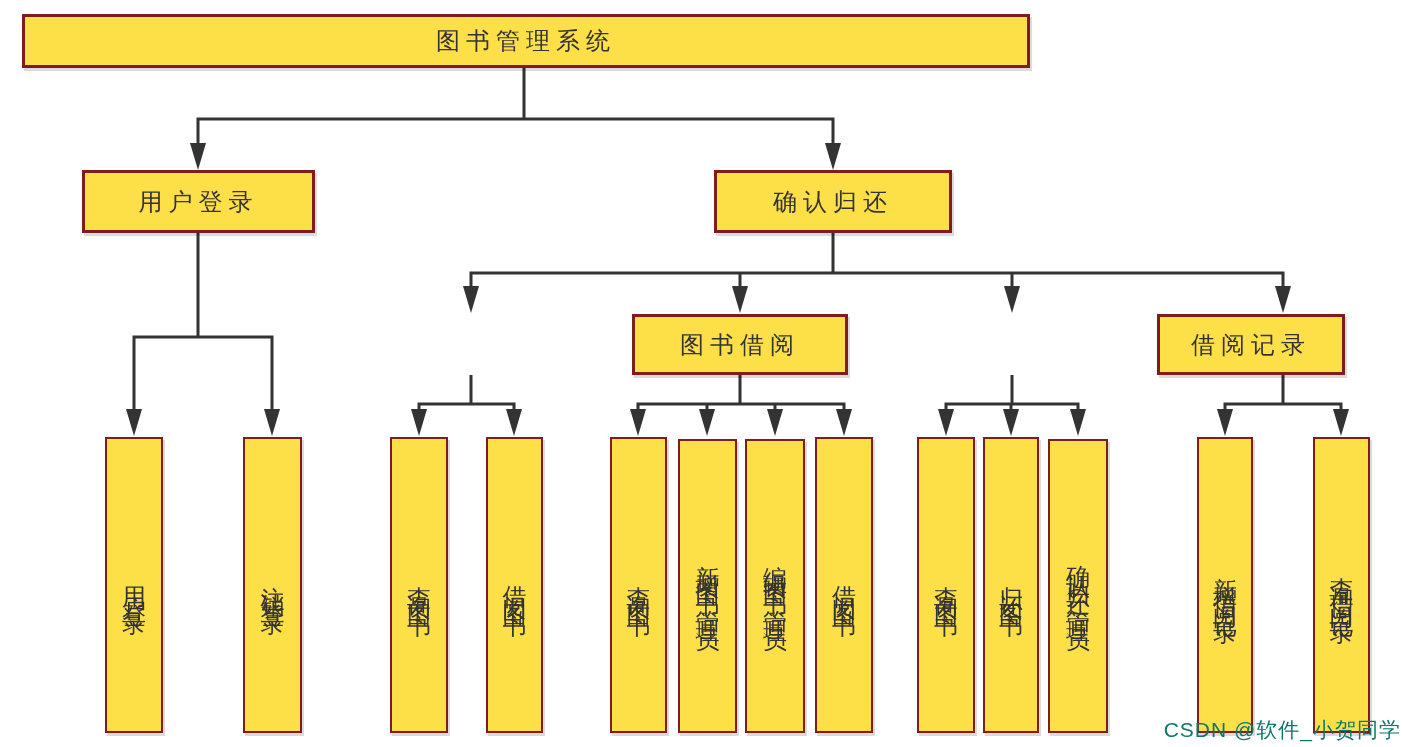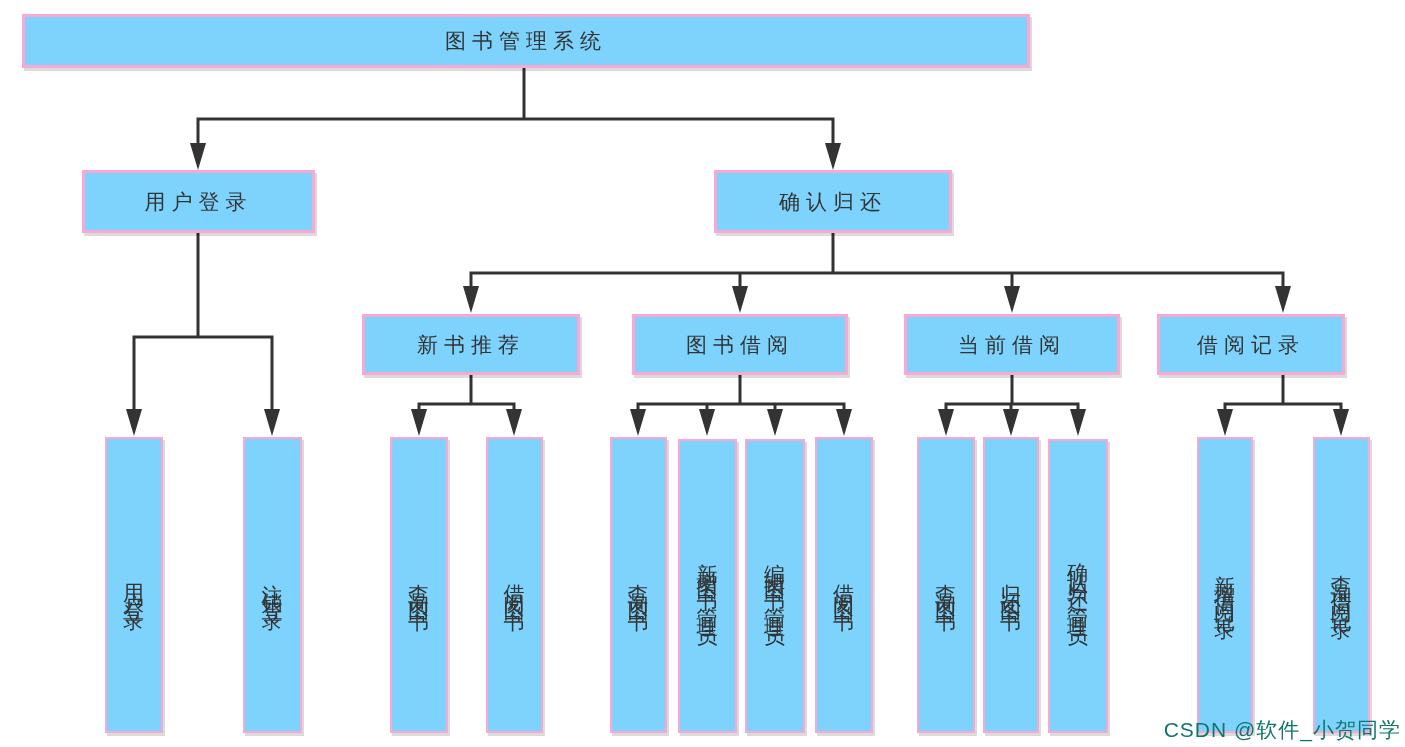--- a/index.html
+++ b/index.html
@@ -2,23 +2,23 @@
 <html><head>
 <meta charset="utf-8">
 <style>
   html,body{margin:0;padding:0;background:#ffffff;}
   .canvas{
     position:relative;width:1405px;height:747px;background:#ffffff;
     font-family:"Liberation Sans","DejaVu Sans",sans-serif;color:#333333;overflow:hidden;
   }
   svg.connectors{position:absolute;left:0;top:0;z-index:1;}
   .box{
-    position:absolute;z-index:2;background:#7dd3fc;border:3px solid #f9a8d4;
+    position:absolute;z-index:2;background:#fde047;border:3px solid #7f1d1d;
     box-sizing:border-box;display:flex;align-items:center;justify-content:center;
-    font-size:21px;letter-spacing:6px;white-space:nowrap;
+    font-size:24px;letter-spacing:6px;white-space:nowrap;
     box-shadow:2px 3px 0 rgba(0,0,0,0.14);
   }
   .leaf{
     writing-mode:vertical-rl;text-orientation:mixed;
     border-width:2.5px;letter-spacing:9px;white-space:normal;
     line-height:1;padding:6px 0;
   }
   .watermark{
     position:absolute;right:4px;bottom:3px;z-index:6;
     font-size:21px;color:#0f766e;letter-spacing:1px;
@@ -73,23 +73,21 @@
     <polygon fill="#333333" points="1070,409 1086,409 1078,436"></polygon>
     <polygon fill="#333333" points="1217,409 1233,409 1225,436"></polygon>
     <polygon fill="#333333" points="1333,409 1349,409 1341,436"></polygon>
   </svg>
 
   <div class="box" style="left:22px;top:14px;width:1008px;height:54px">图书管理系统</div>
 
   <div class="box" style="left:82px;top:170px;width:233px;height:63px">用户登录</div>
   <div class="box" style="left:714px;top:170px;width:238px;height:63px">确认归还</div>
 
-  <div class="box" style="left:362px;top:314px;width:218px;height:61px">新书推荐</div>
   <div class="box" style="left:632px;top:314px;width:216px;height:61px">图书借阅</div>
-  <div class="box" style="left:904px;top:314px;width:216px;height:61px">当前借阅</div>
   <div class="box" style="left:1157px;top:314px;width:188px;height:61px">借阅记录</div>
 
   <div class="box leaf" style="left:105px;top:437px;width:58px;height:296px">用户登录</div>
   <div class="box leaf" style="left:243px;top:437px;width:59px;height:296px">注销登录</div>
 
   <div class="box leaf" style="left:390px;top:437px;width:58px;height:296px">查询图书</div>
   <div class="box leaf" style="left:486px;top:437px;width:57px;height:296px">借阅图书</div>
 
   <div class="box leaf" style="left:610px;top:437px;width:57px;height:296px">查询图书</div>
   <div class="box leaf" style="left:678px;top:439px;width:59px;height:294px">新增图书（管理员）</div>

